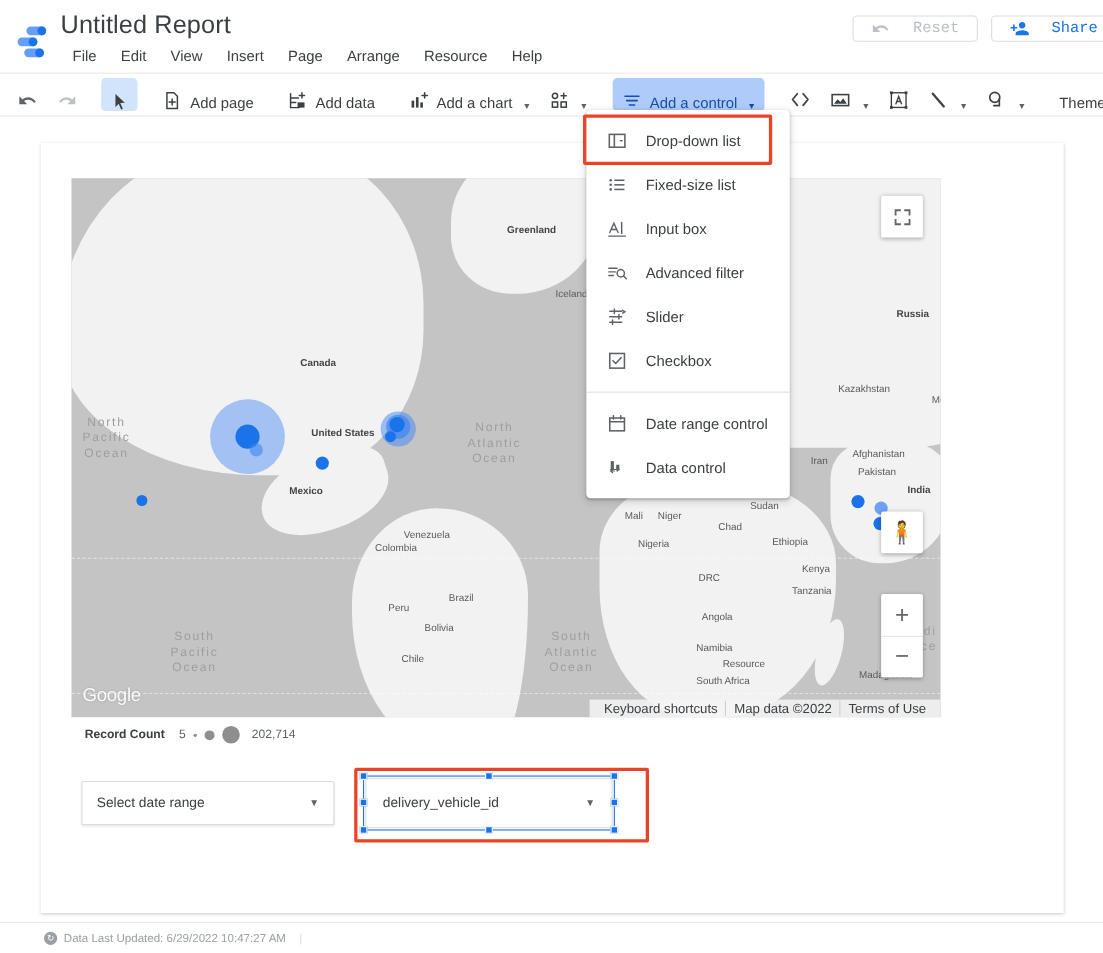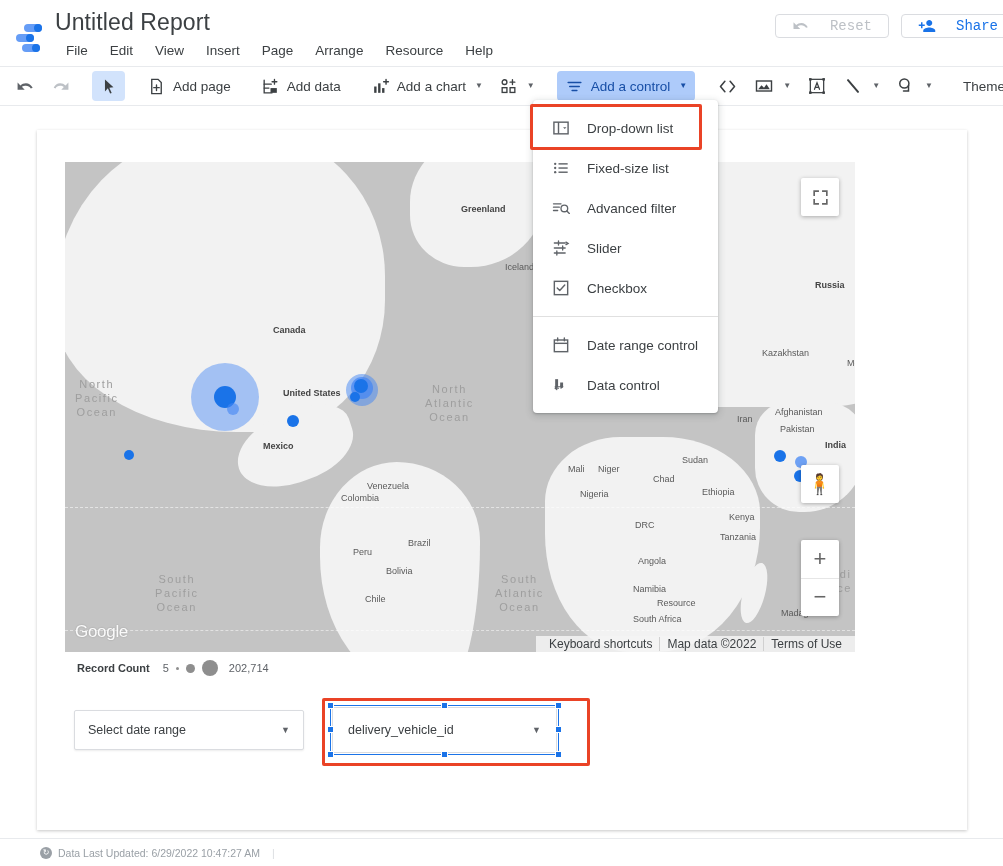--- a/index.html
+++ b/index.html
@@ -31,21 +31,21 @@
   }
   .btn-outline.share { color:#1a73e8; }
   .btn-outline.disabled { color:#bdc1c6; }
 
   
   .toolbar {
     position:relative; height:40px; border-top:1px solid #e8eaed; border-bottom:1px solid #e8eaed;
     display:flex; align-items:center; padding-left:8px; gap:0;
   }
   .tb-btn {
-    display:flex; align-items:center; gap:7px;
+    display:flex; align-items:flex-end; gap:7px;
     height:30px; padding:0 8px; border-radius:4px;
     font-size:13.5px; color:#3c4043; white-space:nowrap;
   }
   .tb-btn.active-sel { background:#d2e3fc; }
   .tb-btn.active-blue { background:#aecbfa; color:#174ea6; }
   .tb-sep { width:1px; height:22px; background:#e0e0e0; margin:0 7px; }
   .caret { font-size:8px; line-height:1; color:#5f6368; margin-left:2px; }
   .ico { display:inline-flex; align-items:center; justify-content:center; }
   .page {
     position:absolute; left:37px; top:130px; width:930px; height:700px;
@@ -476,20 +476,30 @@
           <circle cx="5" cy="12" r="1.4"></circle>
             <rect x="9" y="11.2" width="11" height="1.7"></rect>
           <circle cx="5" cy="17" r="1.4"></circle>
             <rect x="9" y="16.2" width="11" height="1.7"></rect>
         </svg>
       </span>
       <span>Fixed-size list</span>
     </div>
     <div class="menu-item">
       <span class="ico">
+        <svg width="20" height="20" viewBox="0 0 24 24" fill="none" stroke="#5f6368" stroke-width="1.6">
+          <path d="M4 16l4.5-10L13 16M6 12.8h5.2" stroke-linecap="round"></path>
+          <path d="M17 5v12" stroke-linecap="round"></path>
+          <path d="M3 20h18" stroke-linecap="round"></path>
+        </svg>
+      </span>
+      <span>Input box</span>
+    </div>
+    <div class="menu-item">
+      <span class="ico">
         <svg width="20" height="20" viewBox="0 0 24 24" fill="none" stroke="#5f6368" stroke-width="1.6" stroke-linecap="round">
           <path d="M3 7h9M3 11h7M3 15h5"></path>
           <circle cx="16" cy="12.5" r="4"></circle>
           <path d="M19 15.5l3 3"></path>
         </svg>
       </span>
       <span>Advanced filter</span>
     </div>
     <div class="menu-item">
       <span class="ico">

